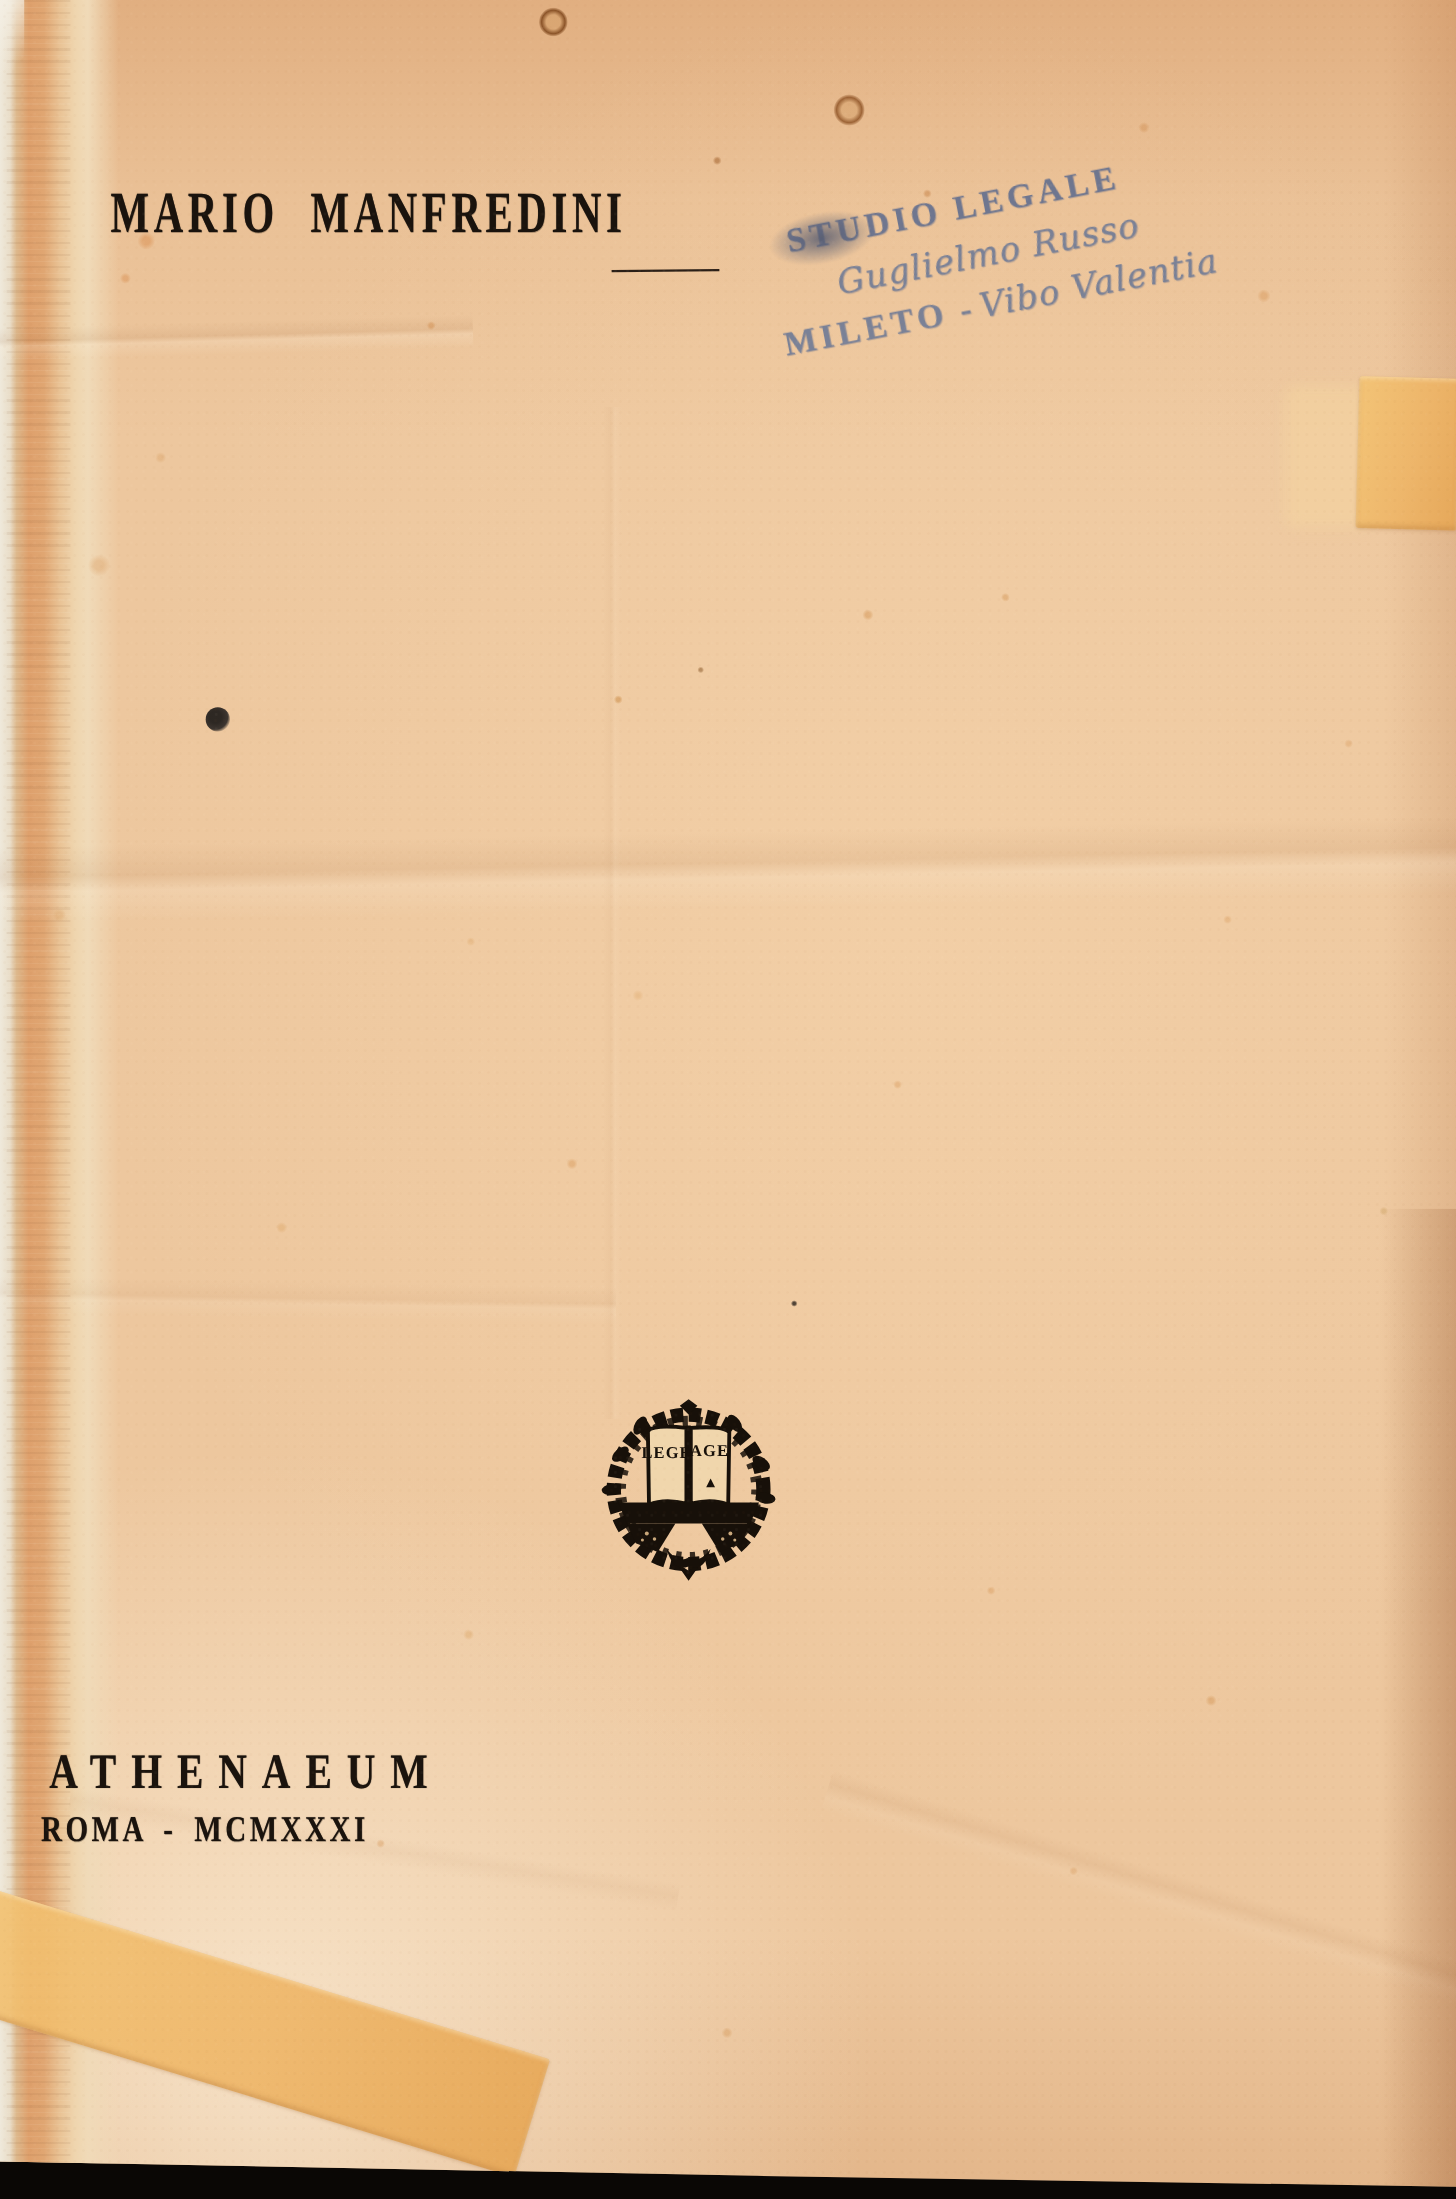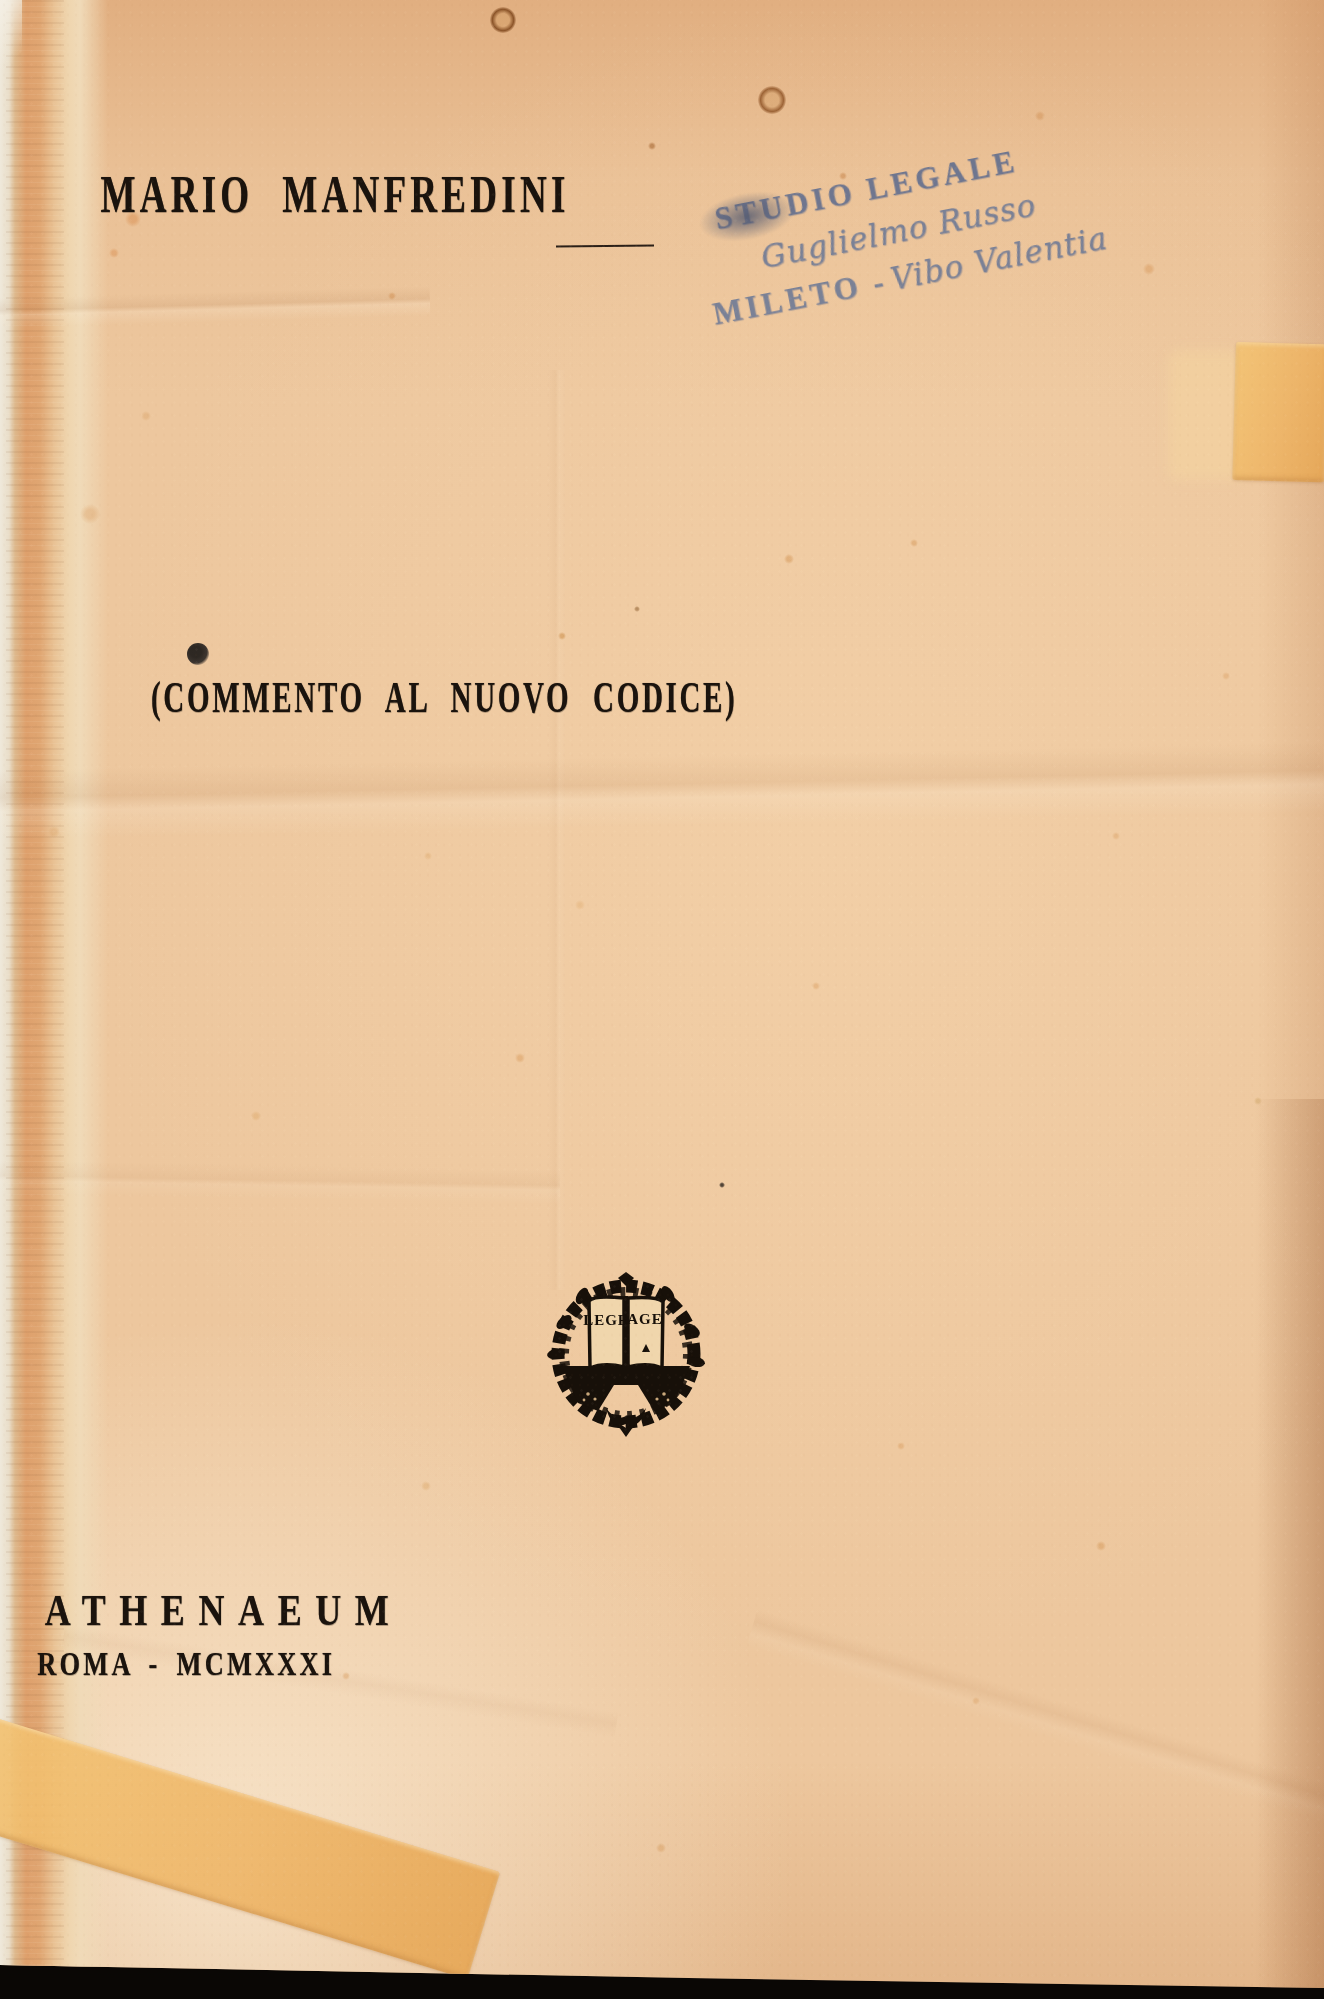--- a/index.html
+++ b/index.html
@@ -165,23 +165,20 @@
         <div class="spot" style="left: 424px; top: 852px; width: 8px; height: 8px; opacity: 0.3; background: radial-gradient(circle, rgb(217, 160, 92) 30%, rgba(0, 0, 0, 0) 72%);"></div>
         <div class="spot" style="left: 575px; top: 900px; width: 10px; height: 10px; opacity: 0.35; background: radial-gradient(circle, rgb(224, 171, 109) 30%, rgba(0, 0, 0, 0) 72%);"></div>
       </div>
 
     <div class="centerline author ink">
       <span class="condense">MARIO MANFREDINI</span>
     </div>
     <div class="author-rule"></div>
 
 
-    <div class="centerline subtitle ink">
-      <span class="condense">(COMMENTO AL NUOVO CODICE)</span>
-    </div>
 
     <div class="stamp">
       <div class="stamp-smudge"></div>
       <div class="stamp-line stamp-caps stamp-l1">STUDIO LEGALE</div>
       <div class="stamp-line stamp-script stamp-l2">Guglielmo Russo</div>
       <div class="stamp-line stamp-l3">
         <span class="stamp-caps">MILETO -</span>
         <span class="stamp-script">Vibo Valentia</span>
       </div>
     </div>

